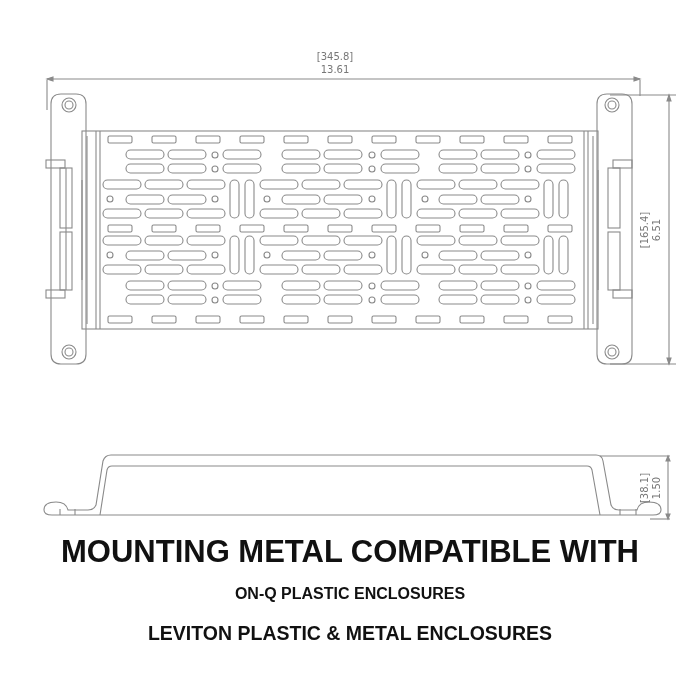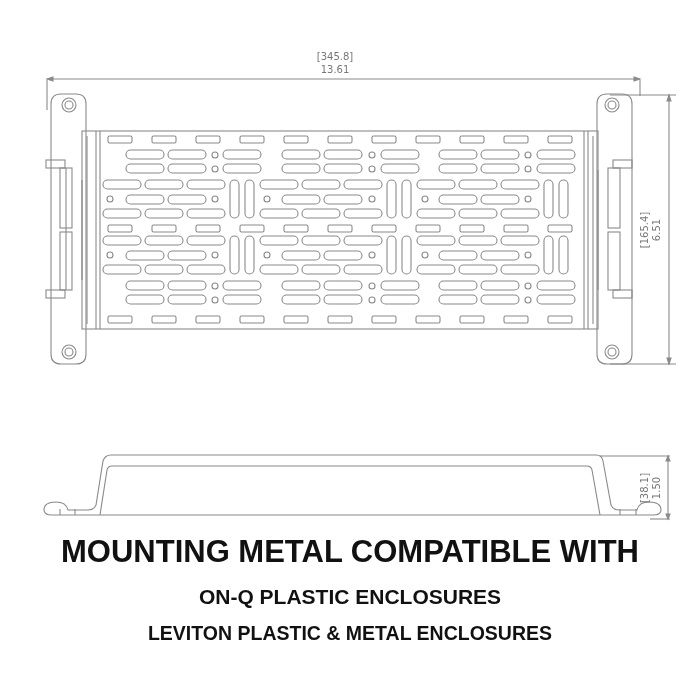--- a/index.html
+++ b/index.html
@@ -1,21 +1,21 @@
 <!DOCTYPE html>
 <html><head>
 <meta charset="utf-8">
 <style>
   html, body { margin: 0; padding: 0; background: #ffffff; }
   body { width: 700px; height: 700px; position: relative; overflow: hidden; font-family: "Liberation Sans", sans-serif; }
   #drawing { position: absolute; left: 0; top: 0; width: 700px; height: 700px; }
   .dim-text { font-family: "DejaVu Sans", sans-serif; font-size: 10px; fill: #777; }
   .caption { position: absolute; left: 0; width: 700px; text-align: center; color: #111; font-family: "Liberation Sans", sans-serif; font-weight: bold; }
   .caption.h1 { top: 534px; font-size: 31px; letter-spacing: 0px; }
-  .caption.h2 { top: 585px; font-size: 21px; }
+  .caption.h2 { top: 585px; font-size: 16px; }
   .caption.h3 { top: 622px; font-size: 19.5px; }
 </style>
 </head>
 <body>
 
 <svg id="drawing" viewBox="0 0 700 700" xmlns="http://www.w3.org/2000/svg">
   <g fill="none" stroke="#8a8a8a" stroke-width="1.1">
 
     <g>
       <line x1="47" y1="80" x2="47" y2="110"></line>

